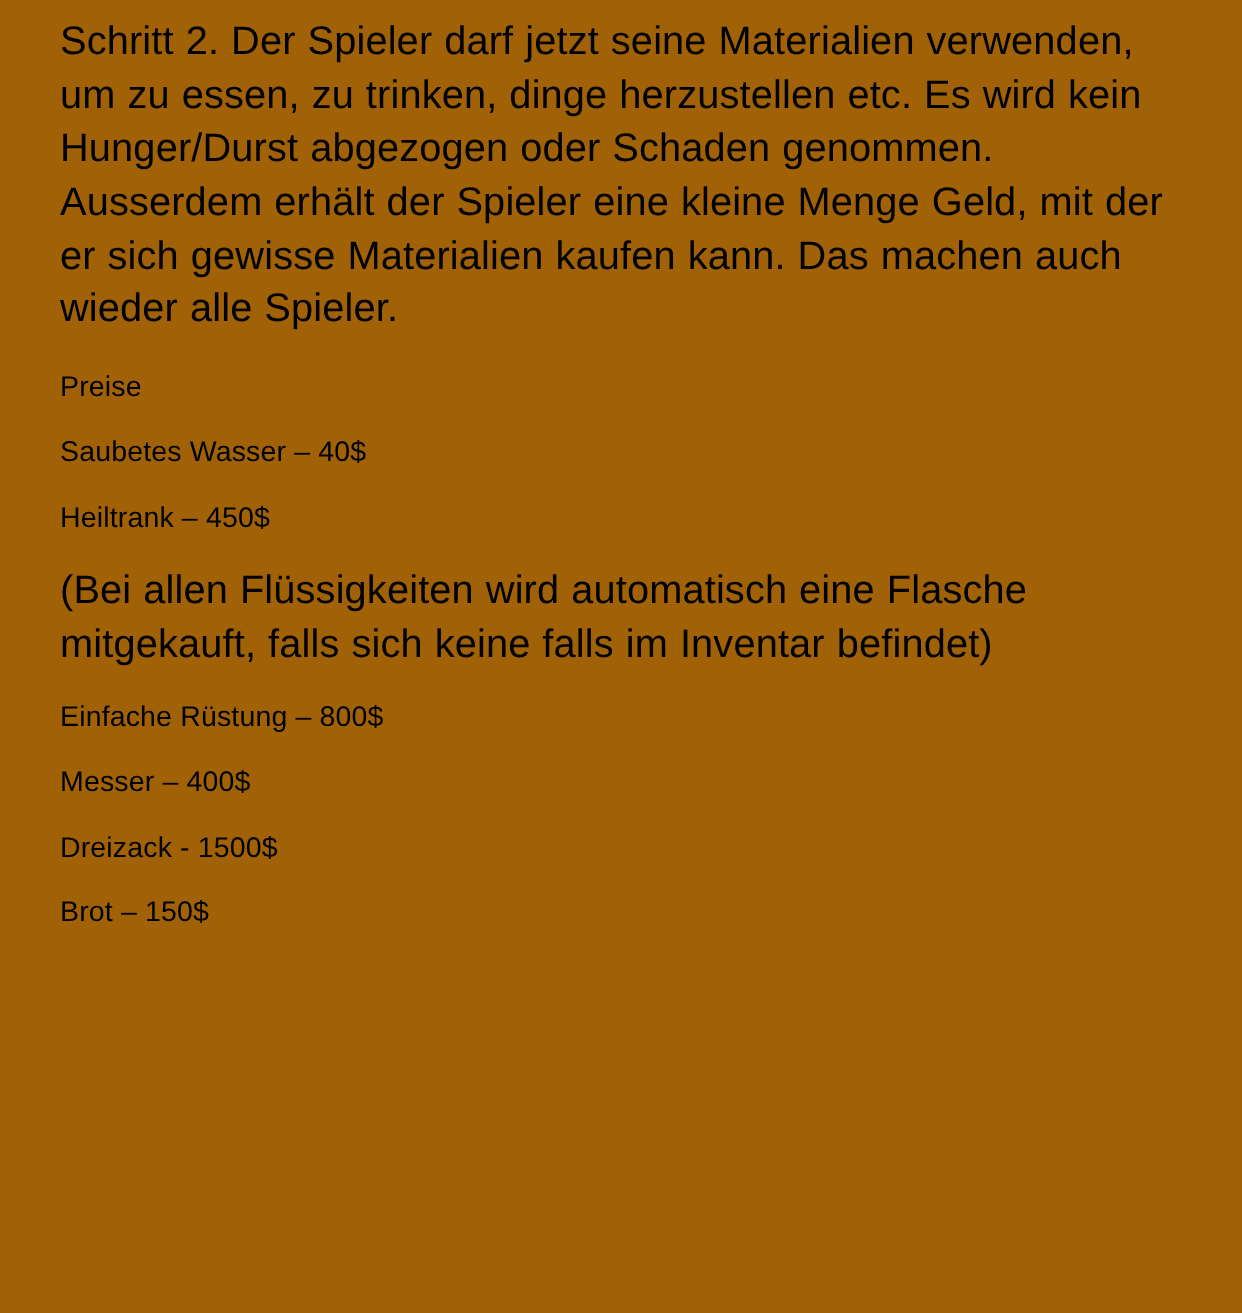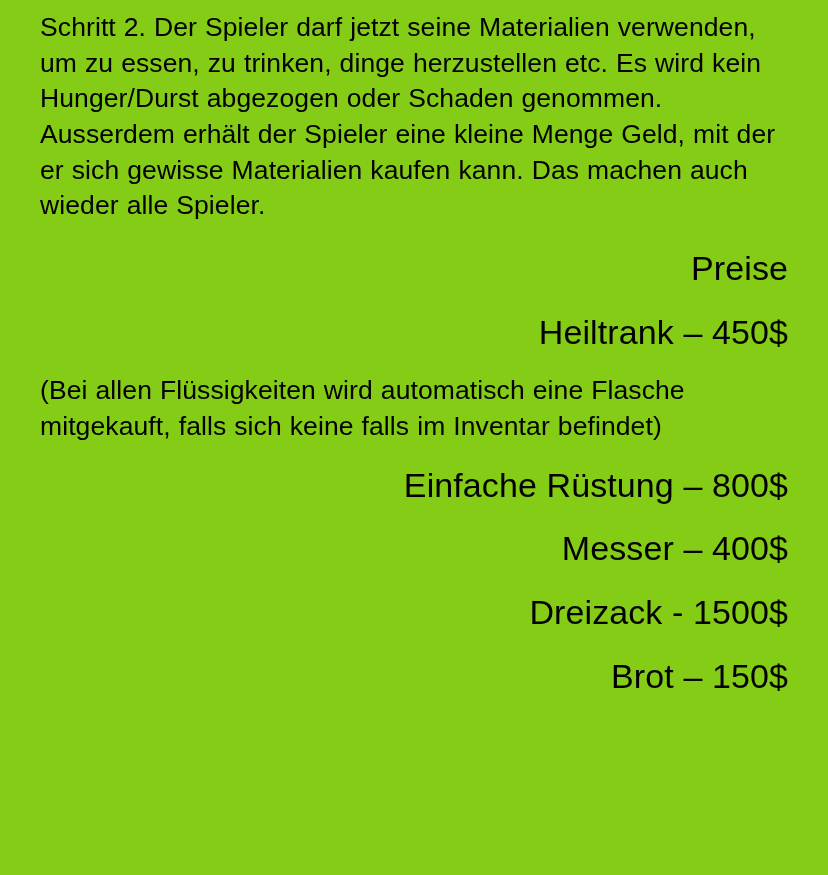--- a/index.html
+++ b/index.html
@@ -12,52 +12,52 @@
     height: 875px;
     font-family: "Liberation Sans", sans-serif;
     color: #000000;
     overflow: hidden;
   }
   .page {
     box-sizing: border-box;
     width: 828px;
     height: 875px;
     padding: 10px 40px 0 40px;
-    background: #84cc16;
+    background: #a16207;
   }
   .para {
     font-size: 26.5px;
     line-height: 1.345;
     letter-spacing: 0.1px;
     margin: 0 0 18px 0;
     word-spacing: 0.5px;
   }
   .para.intro {
     margin-bottom: 22px;
   }
   .line {
-    font-size: 34px;
+    font-size: 19px;
     line-height: 1.345;
     letter-spacing: 0.1px;
     margin: 0 0 18px 0;
-    text-align: right;
   }
   .line:last-child {
     margin-bottom: 0;
   }
 </style>
 </head>
 <body>
 
 <div class="page">
 
   <p class="para intro">Schritt 2. Der Spieler darf jetzt seine Materialien verwenden, um zu essen, zu trinken, dinge herzustellen etc. Es wird kein Hunger/Durst abgezogen oder Schaden genommen. Ausserdem erhält der Spieler eine kleine Menge Geld, mit der er sich gewisse Materialien kaufen kann. Das machen auch wieder alle Spieler.</p>
 
   <p class="line">Preise</p>
 
+  <p class="line">Saubetes Wasser – 40$</p>
   <p class="line">Heiltrank – 450$</p>
 
   <p class="para">(Bei allen Flüssigkeiten wird automatisch eine Flasche mitgekauft, falls sich keine falls im Inventar befindet)</p>
 
   <p class="line">Einfache Rüstung – 800$</p>
   <p class="line">Messer – 400$</p>
   <p class="line">Dreizack - 1500$</p>
   <p class="line">Brot – 150$</p>
 
 </div>

